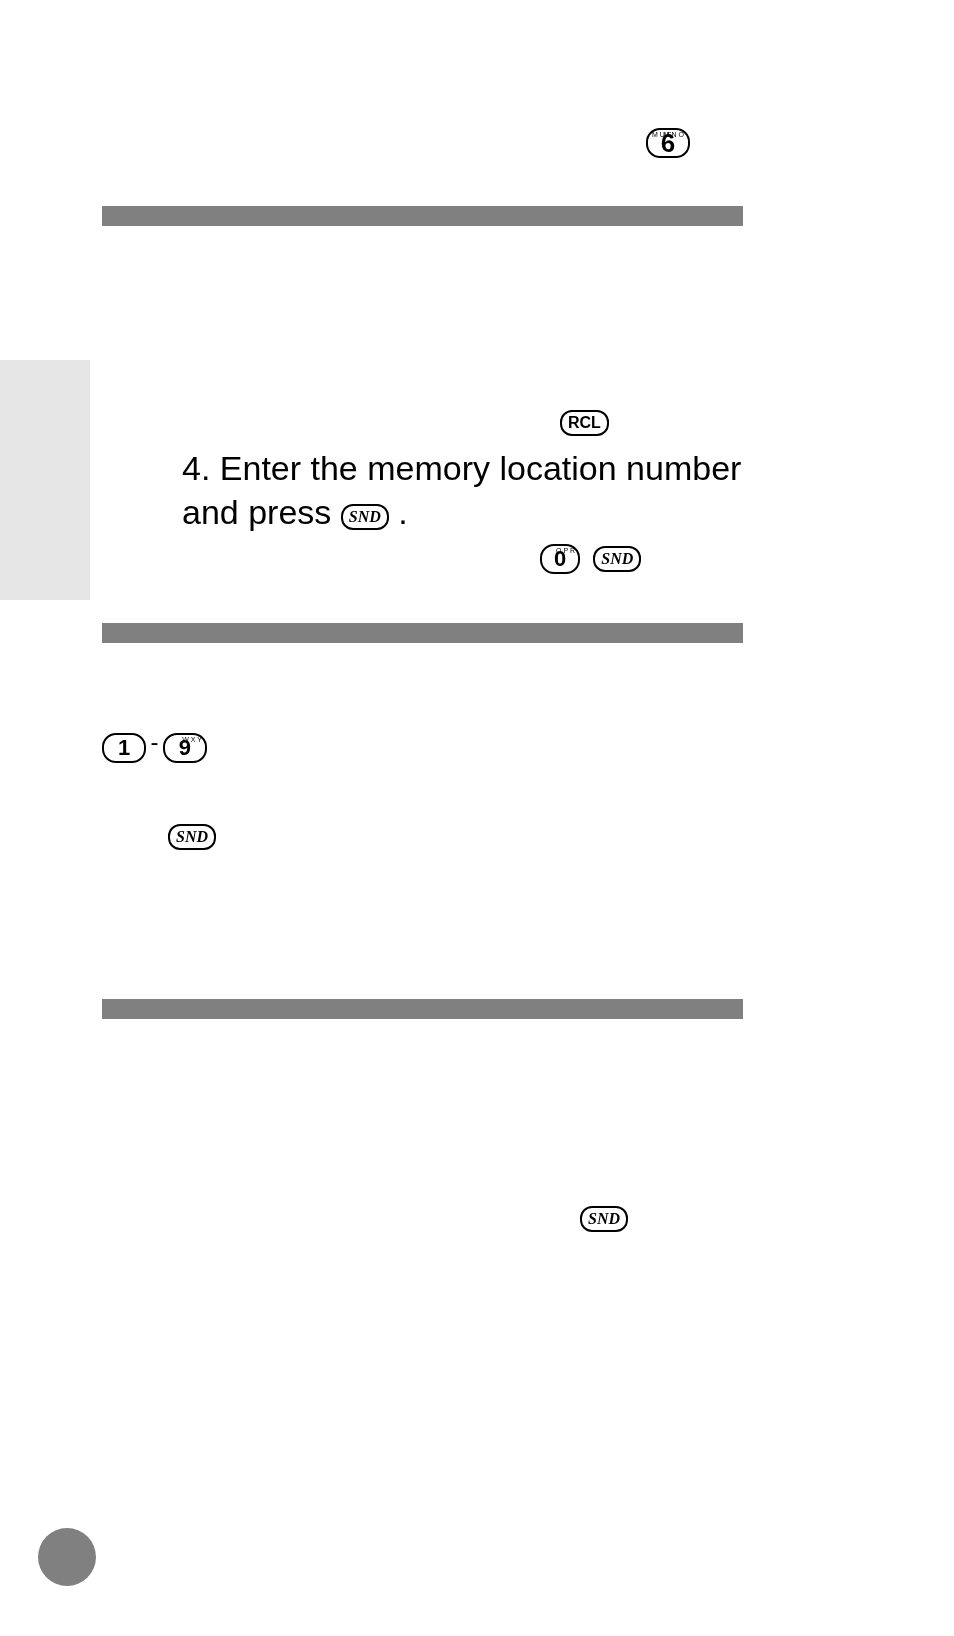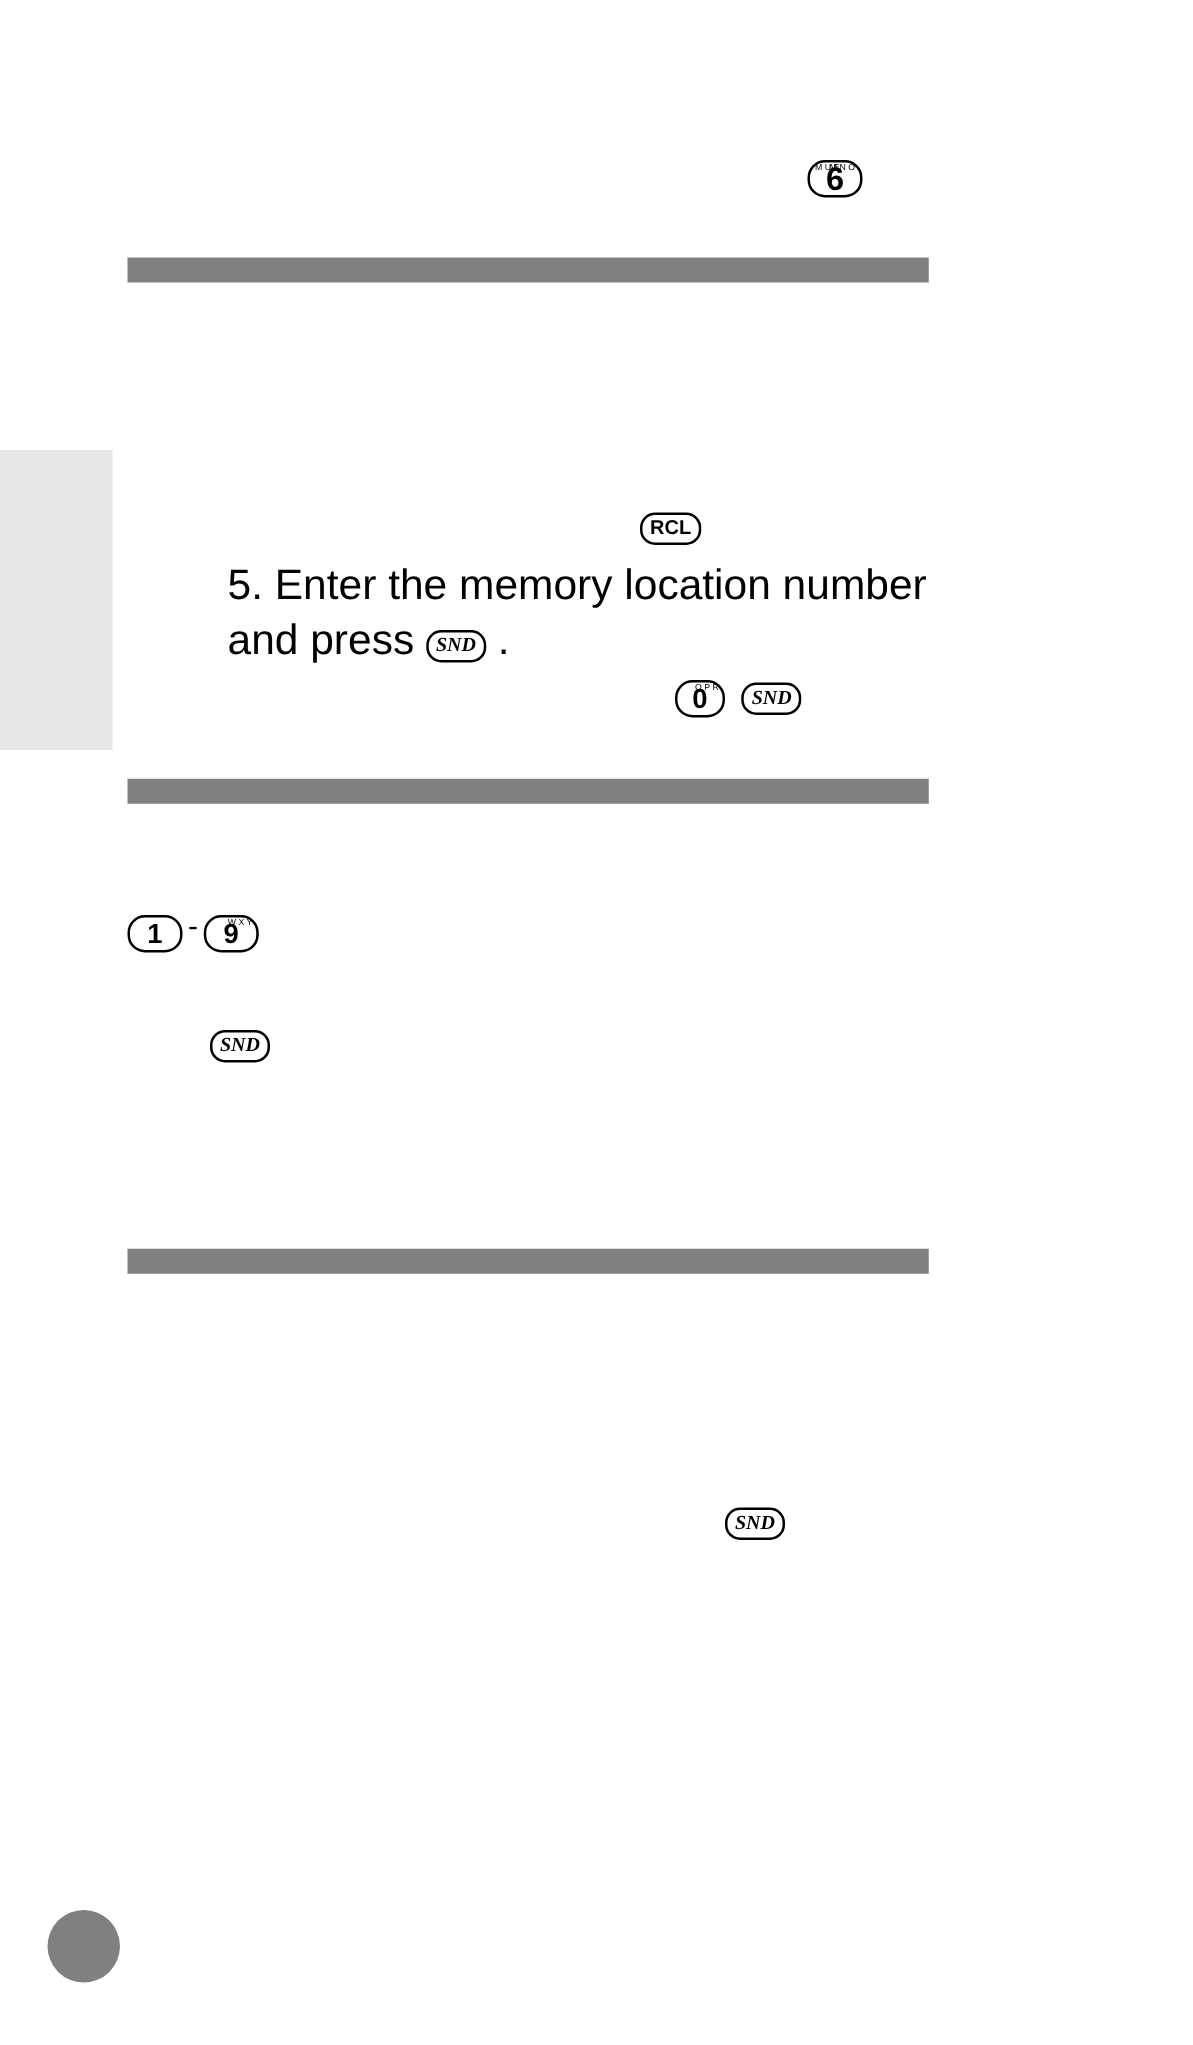--- a/index.html
+++ b/index.html
@@ -134,26 +134,26 @@
       <span class="sup-right">M
 N
 O</span>
     </span>
   </div>
 
   <div class="abs section-header" style="left:102px; top:206px;">
     <span></span>
   </div>
 
-  <div class="abs" style="left:512px; top:410px;">
+  <div class="abs" style="left:560px; top:410px;">
     <span class="key key-small"><span>RCL</span></span>
   </div>
 
   <div class="abs step-text" style="left:182px; top:446px; width:560px;">
-    <span>5.  Enter the memory location number and press </span>
+    <span>4.  Enter the memory location number and press </span>
     <span class="key key-small key-italic" style="vertical-align:2px;"><span>SND</span></span>
     <span>.</span>
   </div>
 
   <div class="abs" style="left:540px; top:544px;">
     <span class="key key-num" style="font-size:22px; padding:0 8px;">
       <span>0</span>
       <span class="sup-right">O
 P
 R</span>

